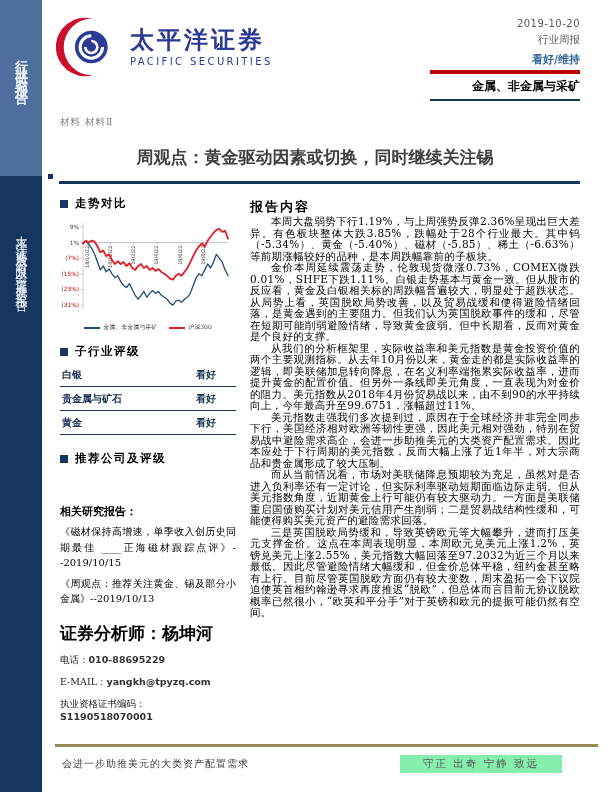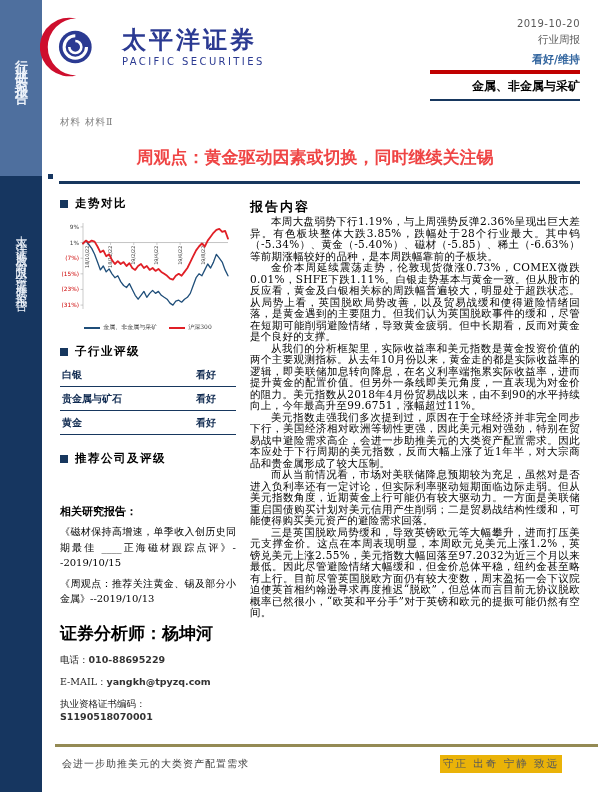--- a/index.html
+++ b/index.html
@@ -11,35 +11,35 @@
             display:flex;justify-content:center;box-sizing:border-box;padding-top:50px;}
   .band-bottom{position:absolute;left:0;top:176px;width:42px;height:616px;background:#163660;
             display:flex;justify-content:center;box-sizing:border-box;padding-top:50px;}
   .vtext{writing-mode:vertical-rl;text-orientation:upright;color:#eef3fa;
          font-family:"DejaVu Serif",serif;}
   .band-top .vtext{font-size:13px;letter-spacing:6px;font-weight:bold;}
   .band-bottom .vtext{font-size:12px;letter-spacing:4px;}
   .band-notch{position:absolute;left:48px;top:174px;width:5px;height:5px;background:#163660;}
 
   
-  .logo{position:absolute;left:40px;top:16px;display:flex;align-items:center;gap:20px;justify-content:flex-end;}
+  .logo{position:absolute;left:56px;top:16px;display:flex;align-items:center;gap:12px;justify-content:flex-end;}
   .logo-text-cn{font-size:24px;font-weight:bold;color:#2b3a92;letter-spacing:3px;line-height:1;}
   .logo-text-en{font-size:10px;color:#2b3a92;letter-spacing:2.4px;margin-top:4px;}
   .header-meta{position:absolute;right:32px;top:18px;width:150px;text-align:right;}
   .meta-date{font-size:10px;color:#595959;letter-spacing:0.5px;}
   .meta-type{font-size:10.5px;color:#595959;margin-top:4px;font-family:"DejaVu Serif",serif;}
   .meta-rating{font-size:11px;font-weight:bold;color:#33669f;margin-top:5px;
                font-family:"DejaVu Serif",serif;}
   .meta-redline{height:3.5px;background:#c00000;margin-top:3px;}
   .meta-industry{font-size:12px;font-weight:bold;color:#000;margin-top:4px;padding-bottom:4px;
                  border-bottom:2px solid #17375e;font-family:"DejaVu Serif",serif;}
   .category{position:absolute;left:60px;top:116px;font-size:9.5px;color:#7f7f7f;letter-spacing:1px;
             font-family:"DejaVu Serif",serif;}
   .doc-title{position:absolute;left:42px;top:146px;width:546px;text-align:center;
-             font-size:17px;font-weight:bold;color:#ef4444;font-family:Liberation Serif, serif;}
+             font-size:17px;font-weight:bold;color:#404040;font-family:Liberation Serif, serif;}
   .title-rule{position:absolute;left:59px;top:181px;width:521px;height:3px;background:#17375e;}
 
   
   .left-col{position:absolute;left:60px;top:196px;width:176px;}
   .sec-head{display:flex;align-items:center;gap:7px;}
   .sec-bullet{width:8px;height:8px;background:#17375e;flex:0 0 auto;}
   .sec-title{font-size:11.5px;font-weight:bold;color:#000;letter-spacing:1.5px;
              font-family:"DejaVu Serif",serif;}
   .chart-wrap{margin-top:8px;}
   .legend{display:flex;justify-content:center;gap:12px;margin-top:2px;align-items:center;}
@@ -75,21 +75,21 @@
   .body-text{margin-top:0;}
   .body-para{margin:0;font-size:10.5px;line-height:11.5px;letter-spacing:0.3px;
              text-align:justify;text-indent:2em;color:#000;
              font-family:"DejaVu Serif",serif;}
 
   
   .footer-rule{position:absolute;left:55px;top:744px;width:543px;height:2.5px;background:#948a54;}
   .footer-disclaimer{position:absolute;left:62px;top:757px;font-size:10px;color:#404040;
                      letter-spacing:1px;font-family:"DejaVu Serif",serif;}
   .footer-motto{position:absolute;right:50px;top:755px;font-size:10.5px;color:#595959;
-                background:#eab308;padding:2px 3px;letter-spacing:2px;
+                background:#86efac;padding:2px 23px;letter-spacing:2px;
                 font-family:"DejaVu Serif",serif;}
 </style>
 </head>
 <body>
 
 <div class="page">
 
   <div class="band-top">
     <span class="vtext">行业研究报告</span>
   </div>

